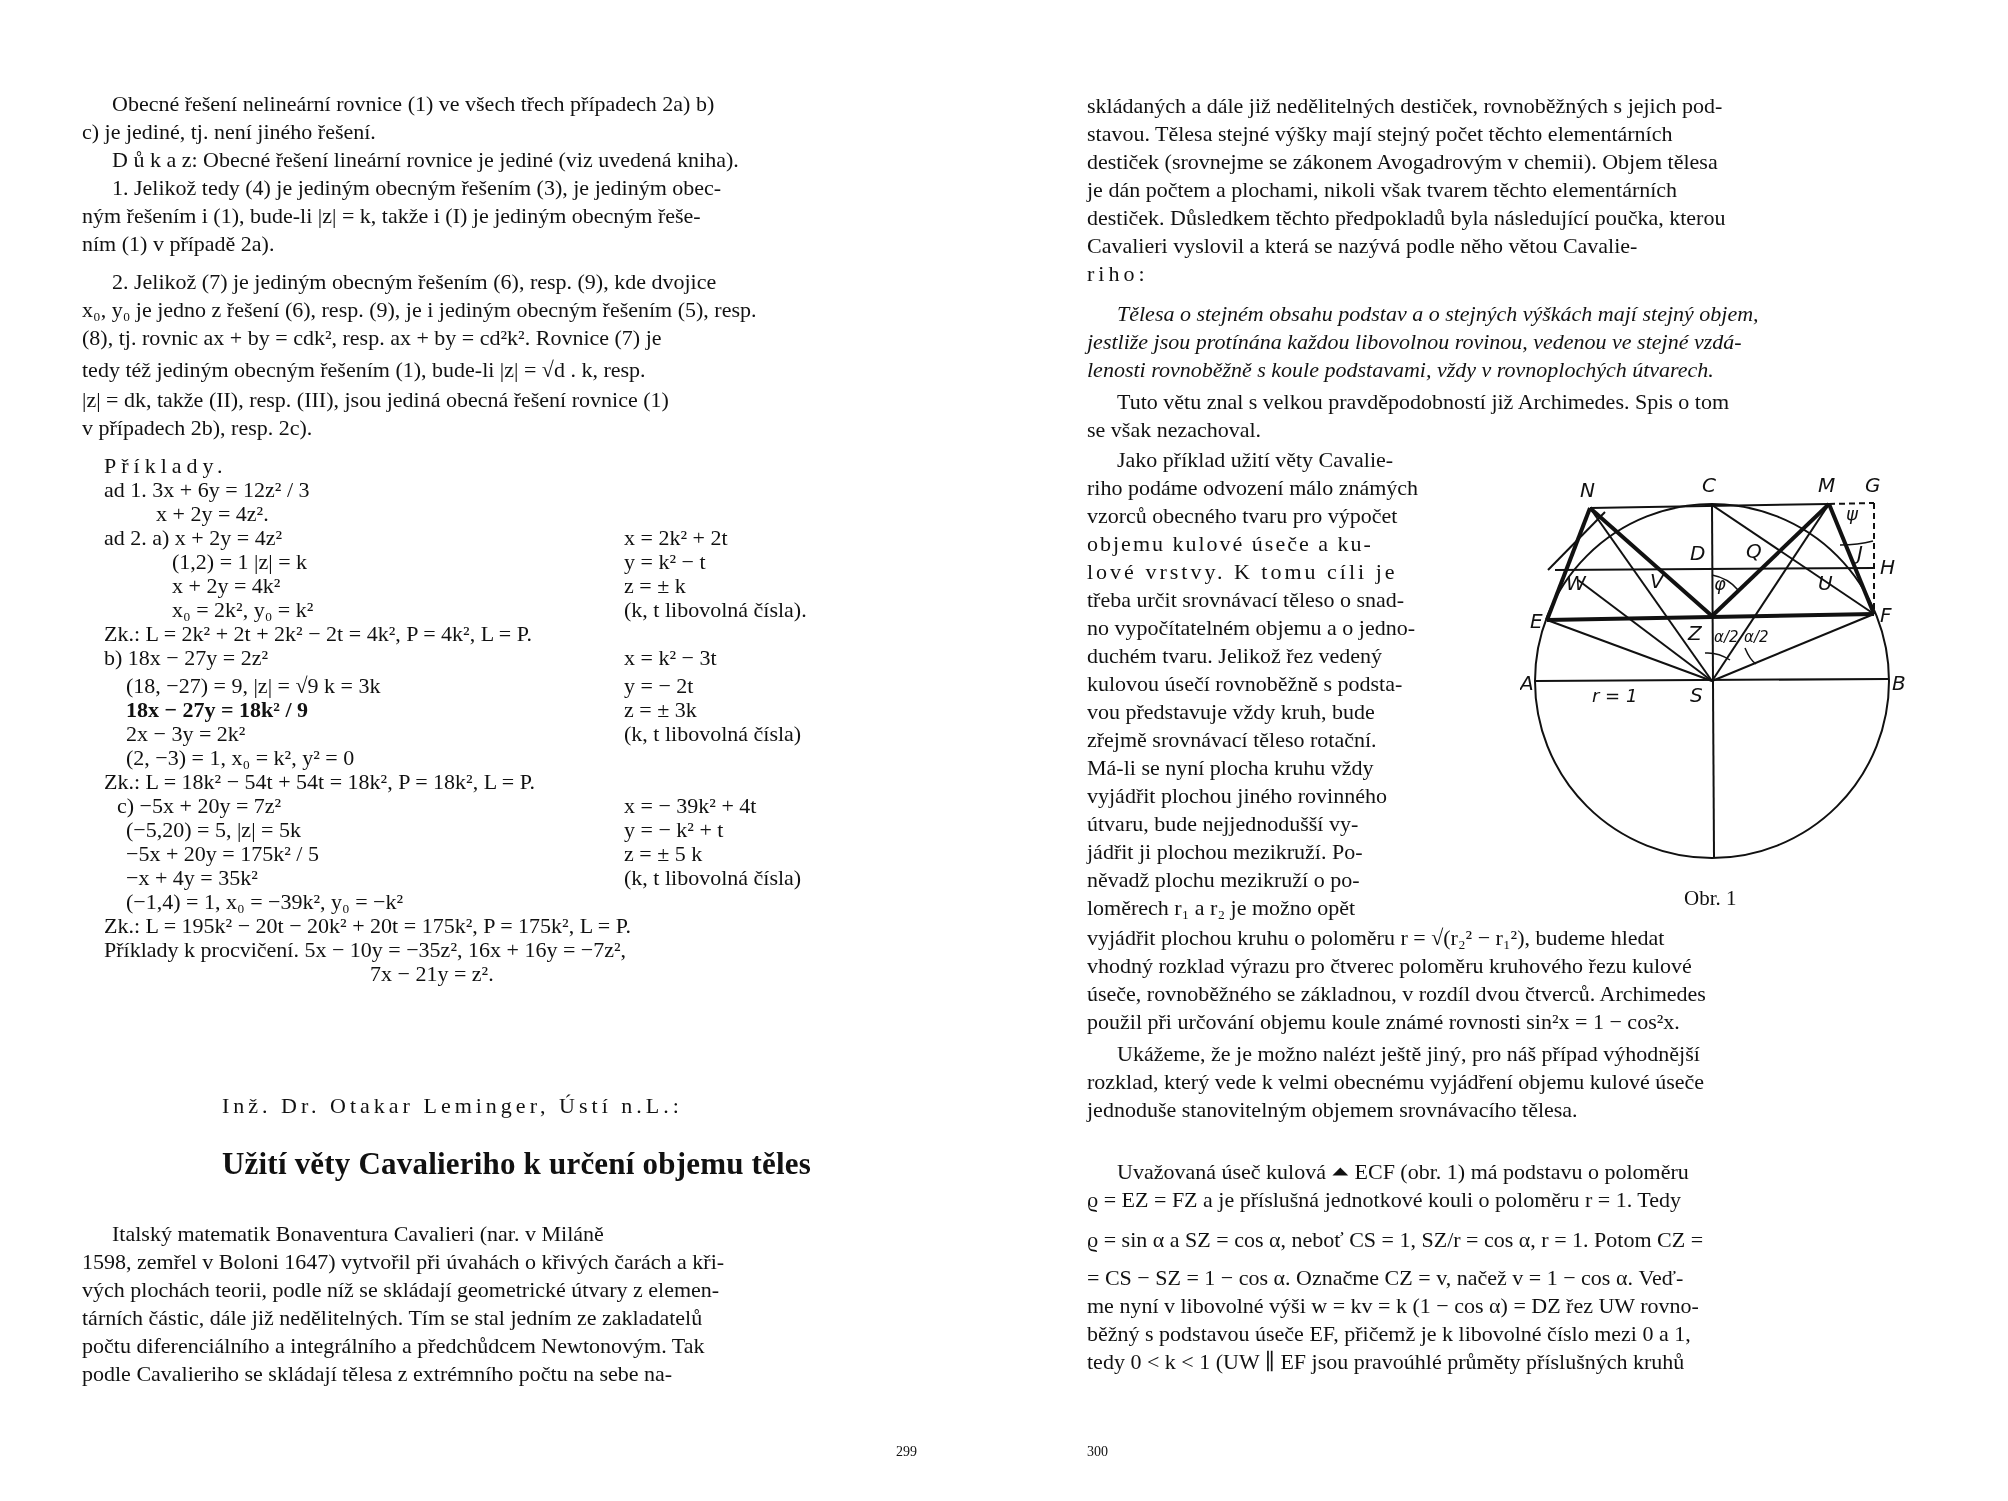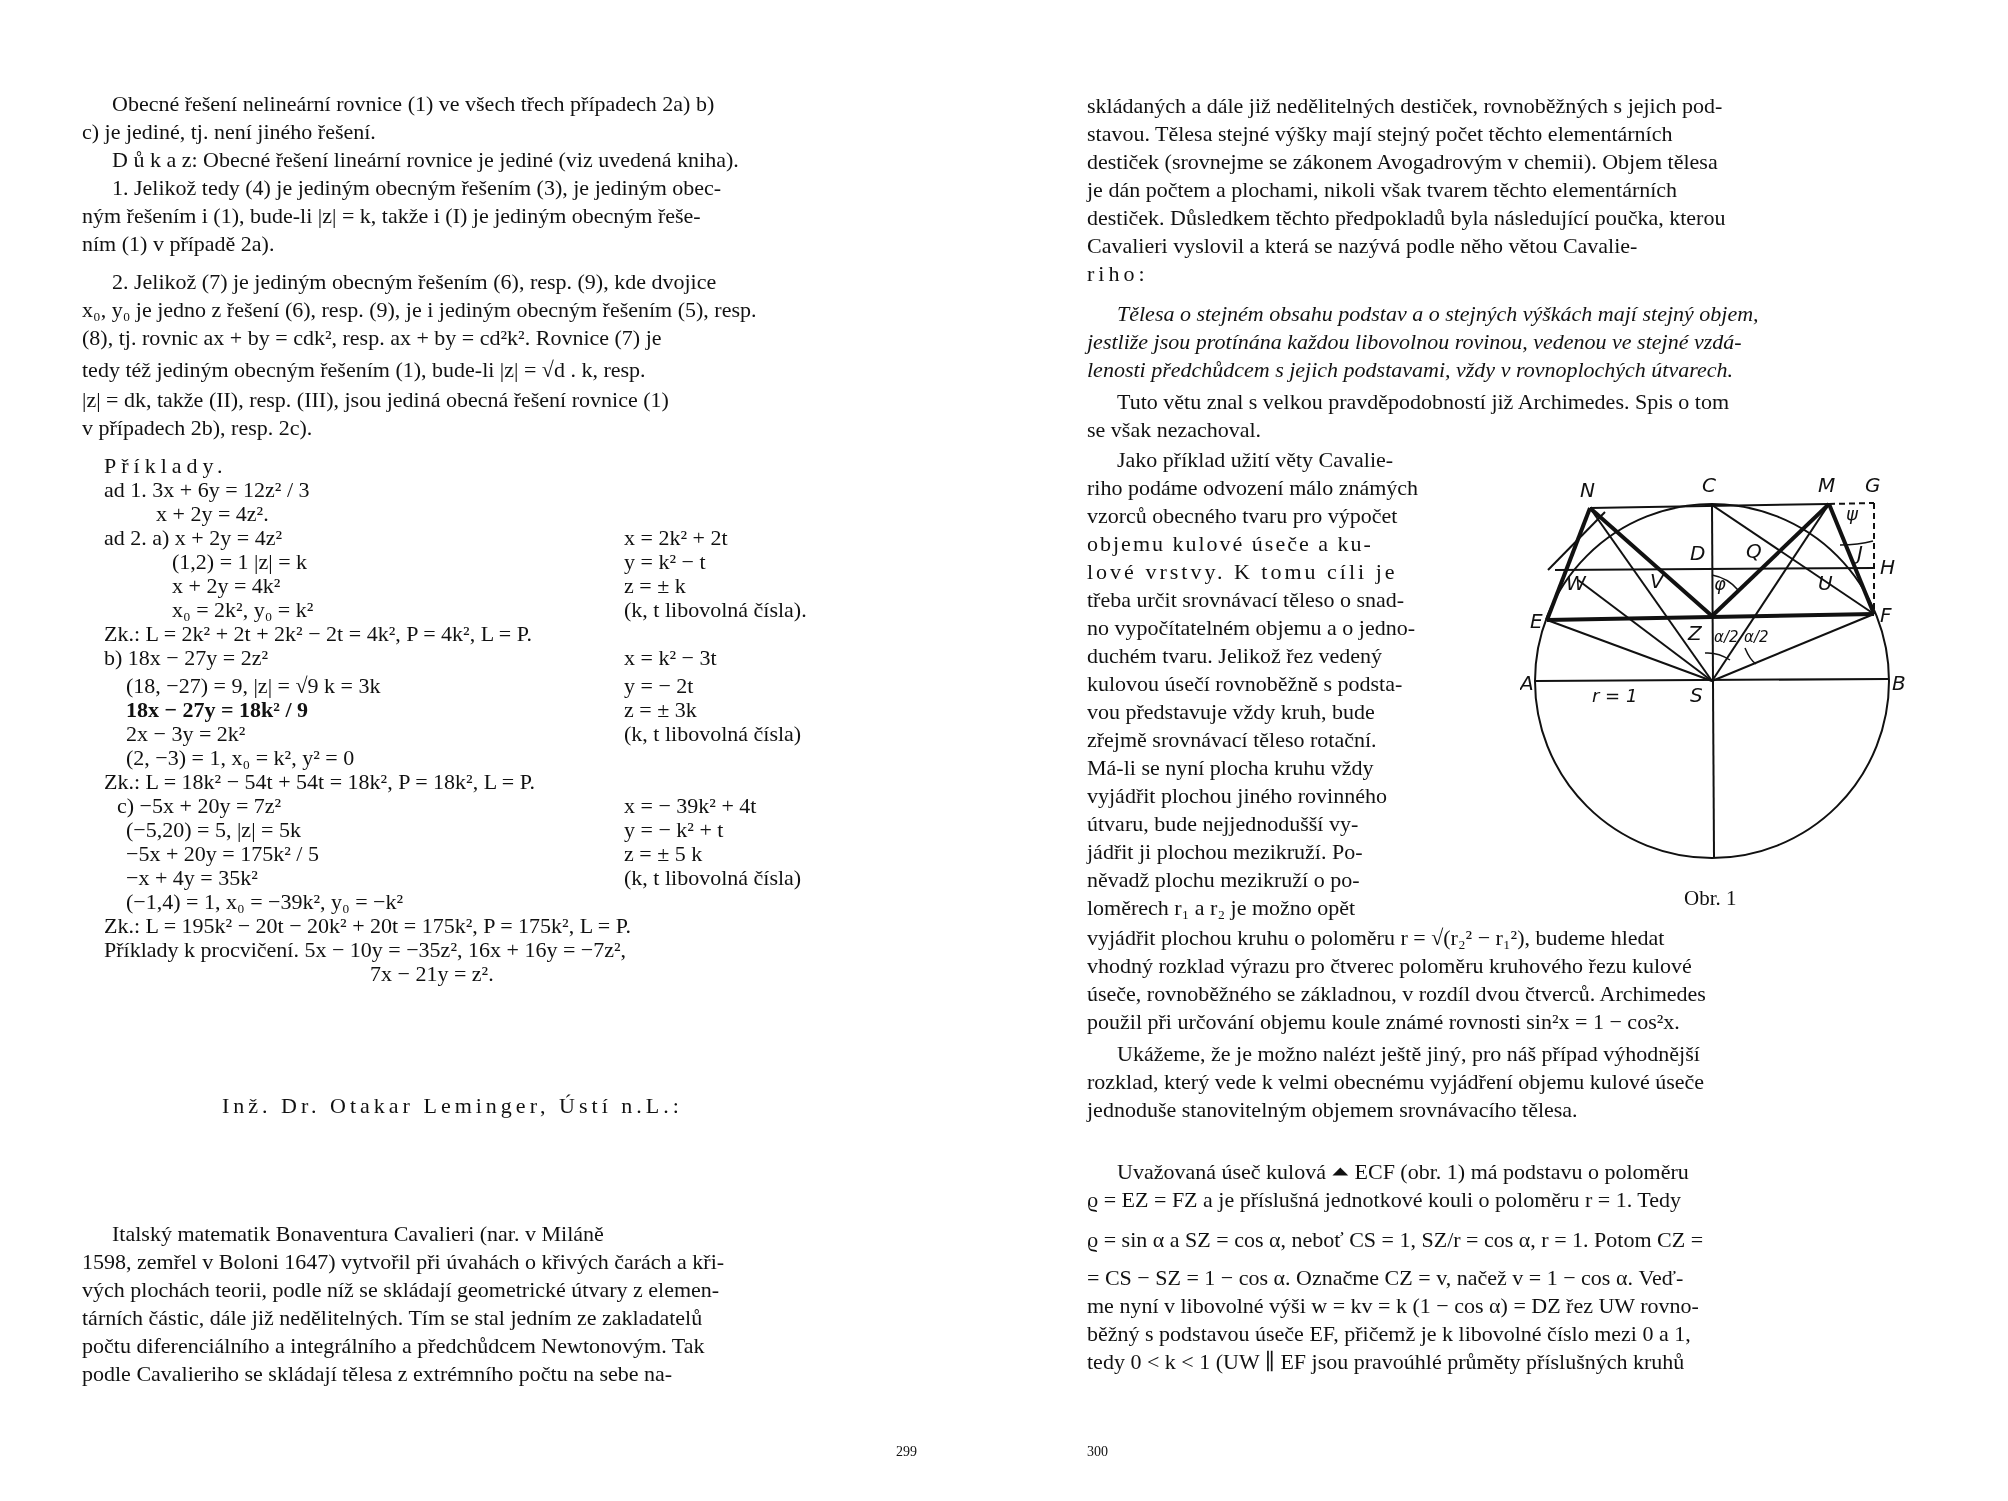--- a/index.html
+++ b/index.html
@@ -76,20 +76,21 @@
     <div class="ln" style="left:624px;top:840px;">z = ± 5 k</div>
     <div class="ln" style="left:126px;top:864px;">−x + 4y = 35k²</div>
     <div class="ln" style="left:624px;top:864px;">(k, t libovolná čísla)</div>
     <div class="ln" style="left:126px;top:888px;">(−1,4) = 1, x₀ = −39k², y₀ = −k²</div>
     <div class="ln" style="left:104px;top:912px;">Zk.: L = 195k² − 20t − 20k² + 20t = 175k², P = 175k², L = P.</div>
     <div class="ln" style="left:104px;top:936px;">Příklady k procvičení. 5x − 10y = −35z², 16x + 16y = −7z²,</div>
     <div class="ln" style="left:370px;top:960px;">7x − 21y = z².</div>
   </div>
 
   <div class="ln" style="left:222px;top:1092px;letter-spacing:4px;">Inž. Dr. Otakar Leminger, Ústí n.L.:</div>
+  <div class="title" style="left:222px;top:1146px;">Užití věty Cavalieriho k určení objemu těles</div>
 
   <div>
     <div class="ln" style="left:112px;top:1220px;">Italský matematik Bonaventura Cavalieri (nar. v Miláně</div>
     <div class="ln" style="left:82px;top:1248px;">1598, zemřel v Boloni 1647) vytvořil při úvahách o křivých čarách a kři-</div>
     <div class="ln" style="left:82px;top:1276px;">vých plochách teorii, podle níž se skládají geometrické útvary z elemen-</div>
     <div class="ln" style="left:82px;top:1304px;">tárních částic, dále již nedělitelných. Tím se stal jedním ze zakladatelů</div>
     <div class="ln" style="left:82px;top:1332px;">počtu diferenciálního a integrálního a předchůdcem Newtonovým. Tak</div>
     <div class="ln" style="left:82px;top:1360px;">podle Cavalieriho se skládají tělesa z extrémního počtu na sebe na-</div>
   </div>
 
@@ -103,21 +104,21 @@
     <div class="ln" style="left:83px;top:148px;">destiček (srovnejme se zákonem Avogadrovým v chemii). Objem tělesa</div>
     <div class="ln" style="left:83px;top:176px;">je dán počtem a plochami, nikoli však tvarem těchto elementárních</div>
     <div class="ln" style="left:83px;top:204px;">destiček. Důsledkem těchto předpokladů byla následující poučka, kterou</div>
     <div class="ln" style="left:83px;top:232px;">Cavalieri vyslovil a která se nazývá podle něho větou Cavalie-</div>
     <div class="ln" style="left:83px;top:260px;letter-spacing:4px;">riho:</div>
   </div>
 
   <div>
     <div class="ln it" style="left:113px;top:300px;">Tělesa o stejném obsahu podstav a o stejných výškách mají stejný objem,</div>
     <div class="ln it" style="left:83px;top:328px;">jestliže jsou protínána každou libovolnou rovinou, vedenou ve stejné vzdá-</div>
-    <div class="ln it" style="left:83px;top:356px;">lenosti předchůdcem s jejich podstavami, vždy v rovnoplochých útvarech.</div>
+    <div class="ln it" style="left:83px;top:356px;">lenosti rovnoběžně s koule podstavami, vždy v rovnoplochých útvarech.</div>
   </div>
 
   <div class="ln" style="left:113px;top:388px;">Tuto větu znal s velkou pravděpodobností již Archimedes. Spis o tom</div>
   <div class="ln" style="left:83px;top:416px;">se však nezachoval.</div>
 
   <div>
     <div class="ln" style="left:113px;top:446px;">Jako příklad užití věty Cavalie-</div>
     <div class="ln" style="left:83px;top:474px;">riho podáme odvození málo známých</div>
     <div class="ln" style="left:83px;top:502px;">vzorců obecného tvaru pro výpočet</div>
     <div class="ln" style="left:83px;top:530px;letter-spacing:2px;">objemu kulové úseče a ku-</div>

